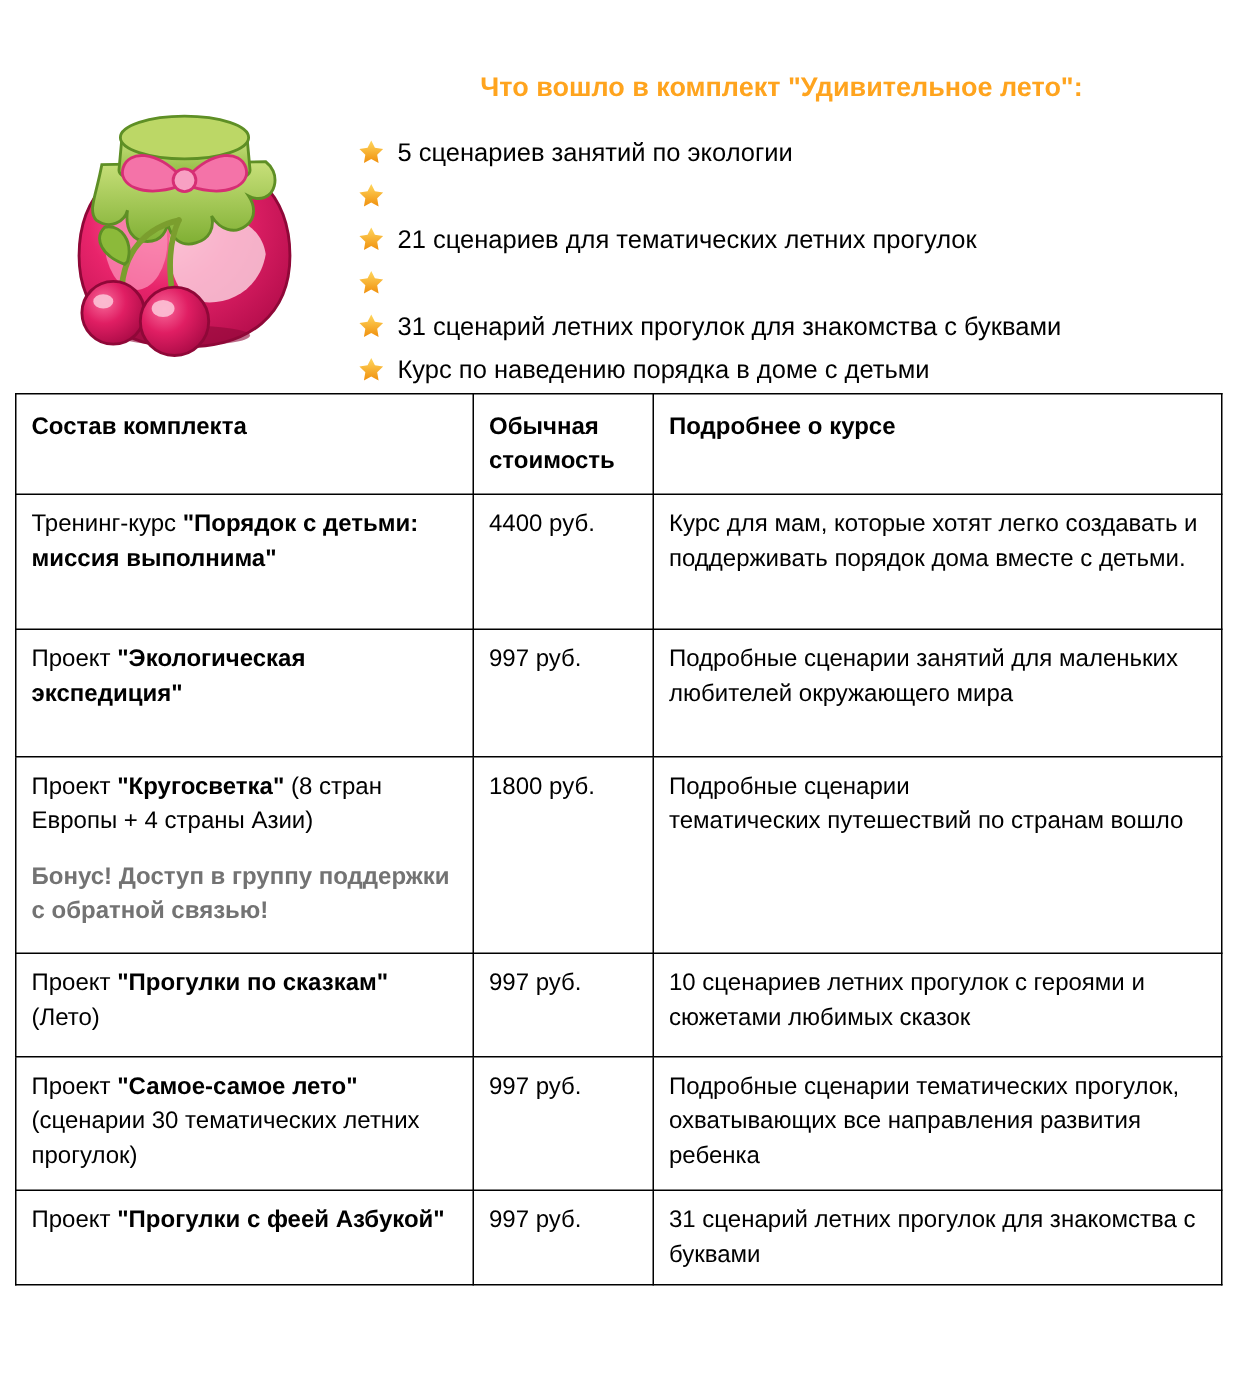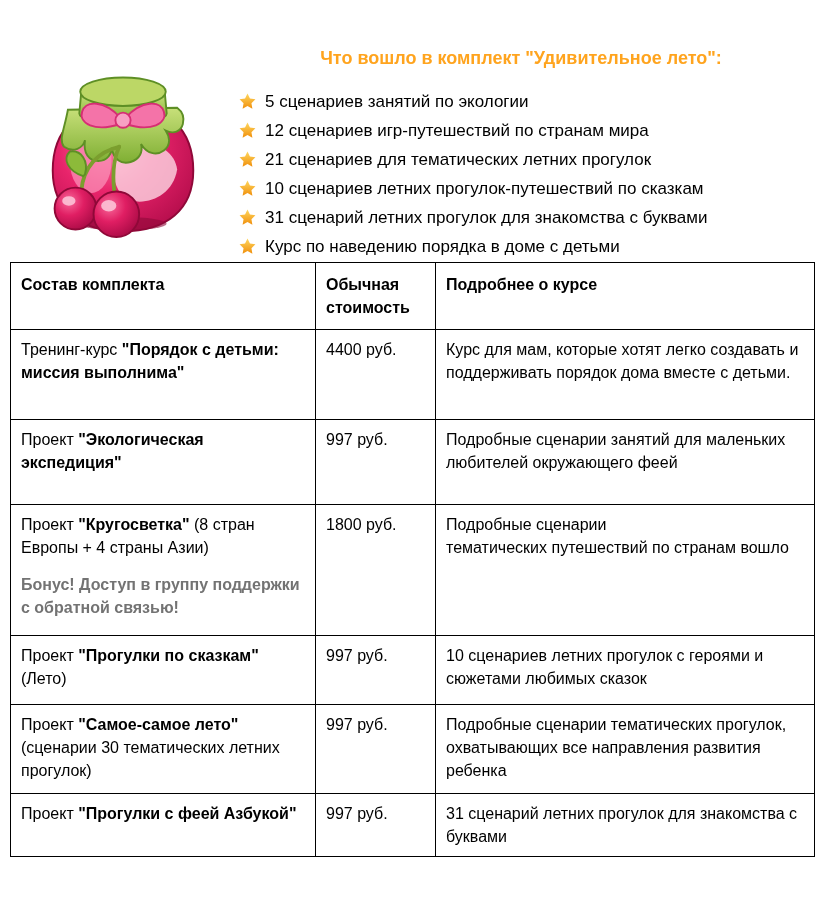--- a/index.html
+++ b/index.html
@@ -143,33 +143,31 @@
       <li>
         <svg class="star" viewBox="0 0 24 24">
             <path fill="url(#starGrad)" d="M12 2 L15.09 8.26 L22 9.27 L17 14.14 L18.18 21.02 L12 17.77 L5.82 21.02 L7 14.14 L2 9.27 L8.91 8.26 Z"></path>
           </svg>
         <span>5 сценариев занятий по экологии</span>
       </li>
       <li>
         <svg class="star" viewBox="0 0 24 24">
             <path fill="url(#starGrad)" d="M12 2 L15.09 8.26 L22 9.27 L17 14.14 L18.18 21.02 L12 17.77 L5.82 21.02 L7 14.14 L2 9.27 L8.91 8.26 Z"></path>
           </svg>
-        <span>12 сценариев игр-путешествий по странам мира</span>
       </li>
       <li>
         <svg class="star" viewBox="0 0 24 24">
             <path fill="url(#starGrad)" d="M12 2 L15.09 8.26 L22 9.27 L17 14.14 L18.18 21.02 L12 17.77 L5.82 21.02 L7 14.14 L2 9.27 L8.91 8.26 Z"></path>
           </svg>
         <span>21 сценариев для тематических летних прогулок</span>
       </li>
       <li>
         <svg class="star" viewBox="0 0 24 24">
             <path fill="url(#starGrad)" d="M12 2 L15.09 8.26 L22 9.27 L17 14.14 L18.18 21.02 L12 17.77 L5.82 21.02 L7 14.14 L2 9.27 L8.91 8.26 Z"></path>
           </svg>
-        <span>10 сценариев летних прогулок-путешествий по сказкам</span>
       </li>
       <li>
         <svg class="star" viewBox="0 0 24 24">
             <path fill="url(#starGrad)" d="M12 2 L15.09 8.26 L22 9.27 L17 14.14 L18.18 21.02 L12 17.77 L5.82 21.02 L7 14.14 L2 9.27 L8.91 8.26 Z"></path>
           </svg>
         <span>31 сценарий летних прогулок для знакомства с буквами</span>
       </li>
       <li>
         <svg class="star" viewBox="0 0 24 24">
             <path fill="url(#starGrad)" d="M12 2 L15.09 8.26 L22 9.27 L17 14.14 L18.18 21.02 L12 17.77 L5.82 21.02 L7 14.14 L2 9.27 L8.91 8.26 Z"></path>
@@ -195,21 +193,21 @@
   </thead>
   <tbody>
     <tr>
       <td class="name-cell"><span>Тренинг-курс </span><strong>"Порядок с детьми: миссия выполнима"</strong><span></span></td>
       <td class="price-cell">4400 руб.</td>
       <td class="desc-cell">Курс для мам, которые хотят легко создавать и поддерживать порядок дома вместе с детьми.</td>
     </tr>
     <tr>
       <td class="name-cell"><span>Проект </span><strong>"Экологическая экспедиция"</strong><span></span></td>
       <td class="price-cell">997 руб.</td>
-      <td class="desc-cell">Подробные сценарии занятий для маленьких любителей окружающего феей</td>
+      <td class="desc-cell">Подробные сценарии занятий для маленьких любителей окружающего мира</td>
     </tr>
     <tr>
       <td class="name-cell"><span>Проект </span><strong>"Кругосветка"</strong><span> (8 стран Европы + 4 страны Азии)</span>
         <div class="bonus">Бонус! Доступ в группу поддержки с обратной связью!</div>
       </td>
       <td class="price-cell">1800 руб.</td>
       <td class="desc-cell">Подробные сценарии
 тематических путешествий по странам вошло</td>
     </tr>
     <tr>

